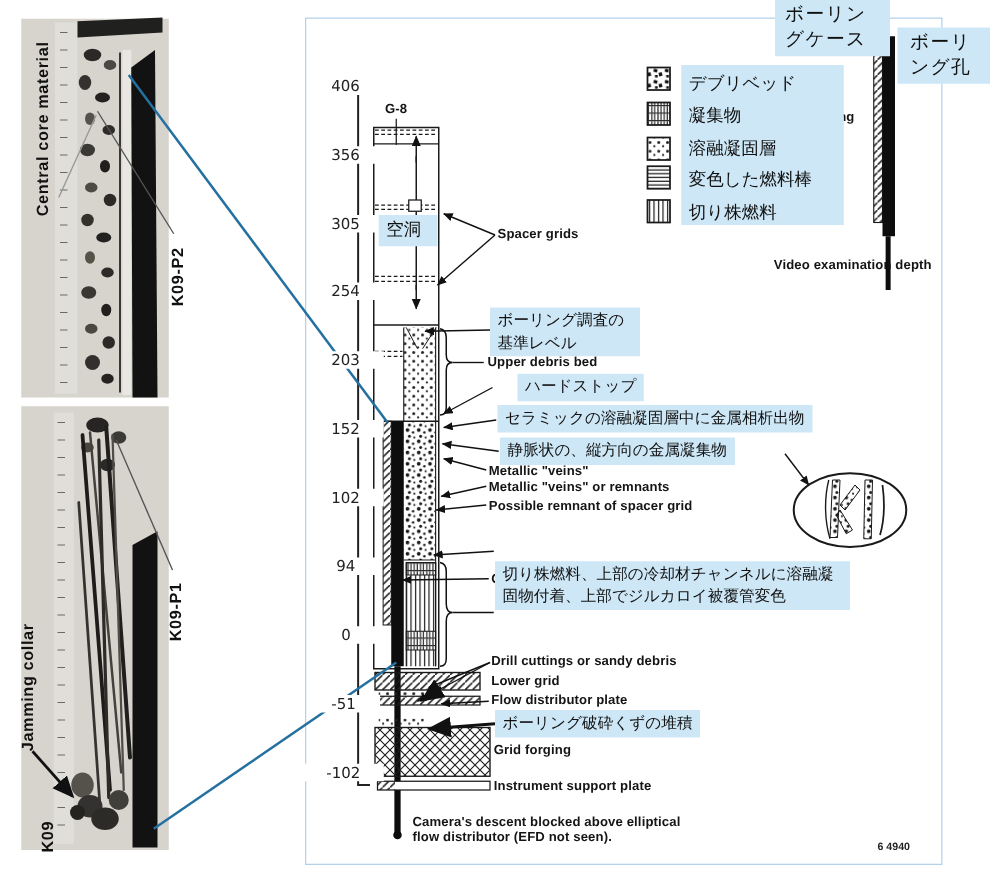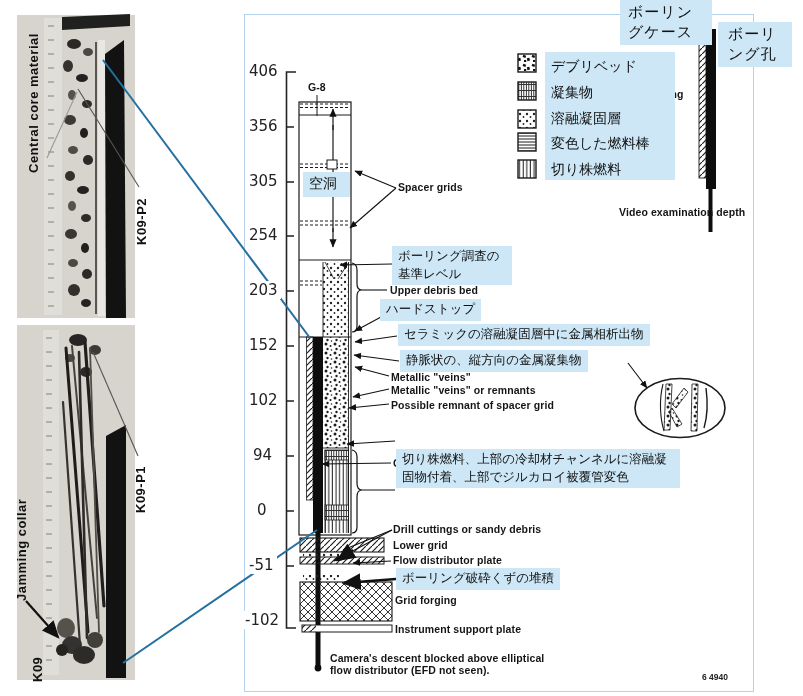--- a/index.html
+++ b/index.html
@@ -6,22 +6,22 @@
   .stage{position:relative;width:803px;height:696px;background:#ffffff;
          font-family:"Liberation Sans",sans-serif;overflow:hidden;}
   .panel{position:absolute;left:244px;top:14px;width:508px;height:676px;
          background:#ffffff;border:1px solid #b3d1ea;z-index:0;}
   svg.gfx{position:absolute;left:0;top:0;z-index:1;}
   .enlab{position:absolute;color:#151515;font-weight:bold;font-size:10.5px;
          z-index:2;white-space:nowrap;letter-spacing:.1px;line-height:1.15;}
   .jbox{position:absolute;background:#cde7f6;color:#111;font-size:12.5px;
         line-height:1.4;padding:2px 6px;z-index:3;}
   .jbig{font-size:15px;line-height:1.35;}
-  .tick{position:absolute;background:#ffffff;color:#222;font-size:15px;
-        z-index:2;padding:0 3px;font-family:"DejaVu Sans",sans-serif;line-height:1.2;}
+  .tick{position:absolute;background:#ffffff;color:#222;font-size:12px;
+        z-index:2;padding:0 19px;font-family:"DejaVu Sans",sans-serif;line-height:1.2;}
   .vlabel{position:absolute;writing-mode:vertical-rl;transform:rotate(180deg);
           color:#111;font-weight:bold;font-size:13px;z-index:2;white-space:nowrap;
           letter-spacing:.5px;}
   .note{white-space:normal;width:238px;}
   .fignum{position:absolute;font-size:8.5px;font-weight:bold;color:#222;z-index:2;}
 </style>
 </head>
 <body>
 
 <div class="stage">
@@ -282,21 +282,21 @@
     <div>凝集物</div>
     <div>溶融凝固層</div>
     <div>変色した燃料棒</div>
     <div>切り株燃料</div>
   </div>
 
   <div class="jbox jbig" style="left:620px;top:0px;width:76px;letter-spacing:1px;padding:2px 8px;">ボーリングケース</div>
   <div class="jbox jbig" style="left:718px;top:22px;width:54px;letter-spacing:1px;padding:2px 10px;">ボーリング孔</div>
   <div class="jbox" style="left:303px;top:172px;width:35px;height:21px;font-size:14px;">空洞</div>
   <div class="jbox" style="left:392px;top:246px;width:108px;">ボーリング調査の基準レベル</div>
-  <div class="jbox" style="left:380px;top:299px;white-space:nowrap;">ハードストップ</div>
+  <div class="jbox" style="left:414px;top:299px;white-space:nowrap;">ハードストップ</div>
   <div class="jbox" style="left:398px;top:324px;white-space:nowrap;">セラミックの溶融凝固層中に金属相析出物</div>
   <div class="jbox" style="left:400px;top:350px;white-space:nowrap;">静脈状の、縦方向の金属凝集物</div>
   <div class="jbox" style="left:396px;top:449px;width:272px;">切り株燃料、上部の冷却材チャンネルに溶融凝固物付着、上部でジルカロイ被覆管変色</div>
   <div class="jbox" style="left:396px;top:568px;white-space:nowrap;">ボーリング破砕くずの堆積</div>
 
   <div class="enlab" style="left:308px;top:81px;">G-8</div>
   <div class="enlab" style="left:398px;top:181px;">Spacer grids</div>
   <div class="enlab" style="left:390px;top:284px;">Upper debris bed</div>
   <div class="enlab" style="left:391px;top:371px;">Metallic "veins"</div>
   <div class="enlab" style="left:391px;top:384px;">Metallic "veins" or remnants</div>

